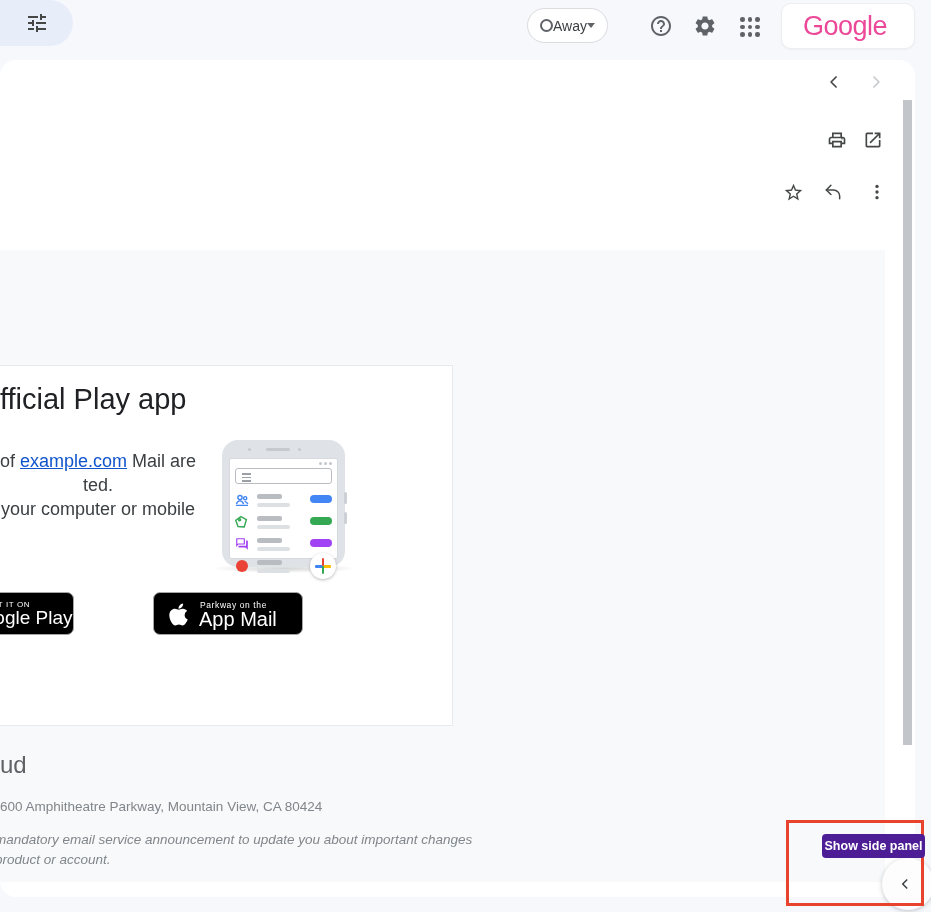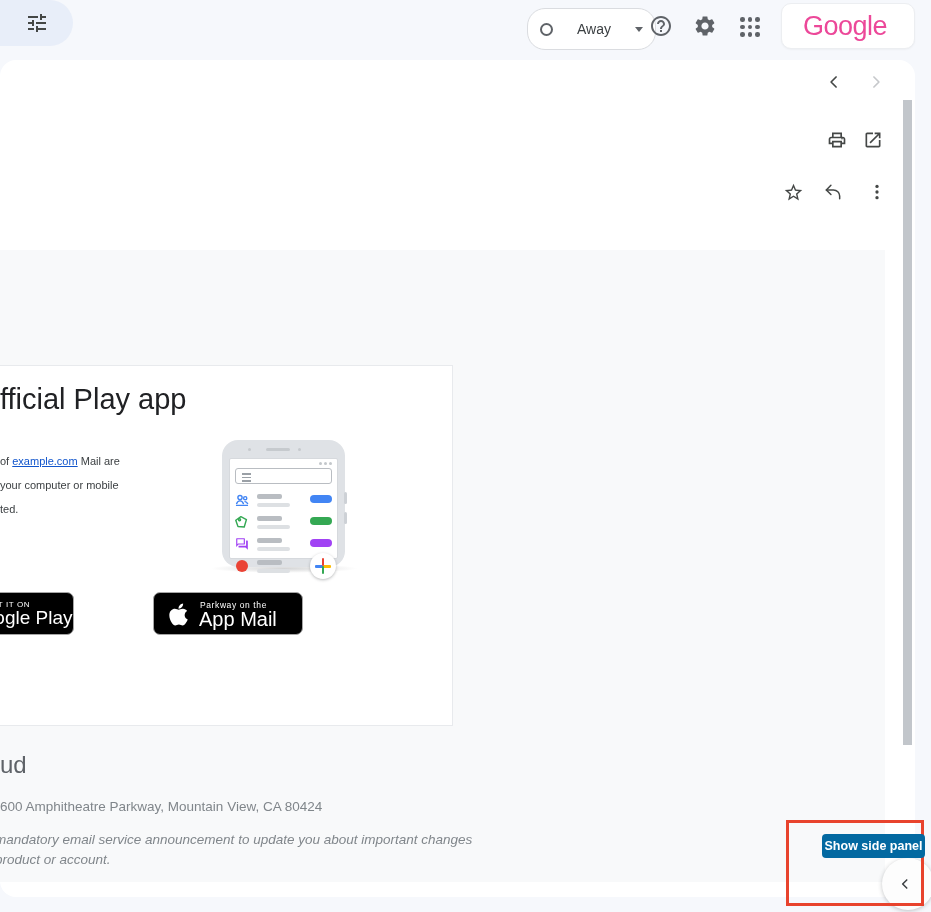--- a/index.html
+++ b/index.html
@@ -13,23 +13,23 @@
   .abs { position:absolute; }
 
   
   .search-options-box {
     left:0; top:2; width:73px; height:46px;
     background:#e8eef9; border-radius:0 23px 23px 0;
     display:flex; align-items:center; justify-content:center;
     cursor:pointer;
   }
   .status-pill {
-    left:527px; top:8px; height:42px; padding:15px 12px;
+    left:527px; top:8px; height:35px; padding:15px 12px;
     background:#fff; border:1px solid #dadce0; border-radius:18px;
-    display:flex; align-items:center; gap:24px; cursor:pointer;
+    display:flex; align-items:center; gap:0; cursor:pointer;
   }
   .status-circle { width:13px; height:13px; border:2px solid #5f6368; border-radius:50%; }
   .status-label { font-size:14px; color:#3c4043; }
   .caret-down { width:0; height:0; border-left:4.5px solid transparent; border-right:4.5px solid transparent; border-top:5px solid #5f6368; }
   .hdr-icon { width:24px; height:24px; cursor:pointer; }
   .apps-grid { left:739px; top:16px; width:22px; height:22px; display:grid;
     grid-template-columns:repeat(3,1fr); grid-template-rows:repeat(3,1fr);
     justify-items:center; align-items:center; cursor:pointer; }
   .apps-grid span { width:4.5px; height:4.5px; border-radius:50%; background:#5f6368; }
   .google-card {
@@ -49,21 +49,21 @@
   .scrollbar-thumb { left:903px; top:100px; width:9px; height:645px; background:#c2c6cb; cursor:grab; }
 
   .tb-icon { width:20px; height:20px; cursor:pointer; }
 
   
   .email-card {
     left:-20px; top:365px; width:473px; height:361px;
     background:#fff; border:1px solid #e8eaed;
   }
   .email-heading { left:0; top:383px; font-size:29px; font-weight:500; color:#202124; letter-spacing:0; }
-  .email-paragraph { left:0; top:449px; font-size:11px; line-height:24px; color:#3c4043; }
+  .email-paragraph { left:0; top:449px; font-size:18px; line-height:24px; color:#3c4043;text-align:center; }
   .email-link { color:#1155cc; text-decoration:underline; cursor:pointer; }
 
   
   .phone { left:222px; top:440px; width:123px; height:127px; background:#dfe2e6; border-radius:16px; }
   .phone-shadow { left:210px; top:564px; width:148px; height:9px; border-radius:50%;
     background:radial-gradient(ellipse at center, rgba(60,64,67,.22), rgba(60,64,67,0) 70%); }
   .phone-btn { position:absolute; right:-2px; width:3px; height:12px; background:#cdd1d6; border-radius:2px; }
   .phone-speaker { position:absolute; left:44px; top:8px; width:24px; height:3px; background:#c6cace; border-radius:2px; }
   .phone-dot { position:absolute; top:8px; width:3px; height:3px; background:#c6cace; border-radius:50%; }
   .phone-screen { position:absolute; left:7px; top:18px; width:109px; height:101px;
@@ -100,21 +100,21 @@
   .appstore-badge .badge-bottom { left:45px; top:15px; font-size:20px; }
   .apple-logo { position:absolute; left:14px; top:9px; width:21px; height:25px; }
 
   
   .footer-brand { left:0; top:751px; font-size:24px; color:#5f6368; }
   .footer-address { left:0; top:799px; font-size:13.5px; color:#80868b; }
   .footer-note { left:-5px; top:830px; font-size:13.5px; font-style:italic; color:#80868b; line-height:20px; }
 
   
   .annotation-rect { left:786px; top:820px; width:138px; height:86px; border:3px solid #e8432d; z-index:40; }
-  .side-tooltip { left:822px; top:834px; width:103px; height:24px; background:#0369a1; border-radius:4px;
+  .side-tooltip { left:822px; top:834px; width:103px; height:24px; background:#4c1d95; border-radius:4px;
     color:#fff; font-size:12.5px; font-weight:bold; display:flex; align-items:center; justify-content:center;
     z-index:41; white-space:nowrap; }
   .collapse-btn { left:882px; top:858px; width:52px; height:52px; border-radius:50%; background:#fdfdfd;
     box-shadow:0 1px 4px rgba(60,64,67,.3); z-index:39; cursor:pointer;
     display:flex; align-items:center; justify-content:flex-start; padding-left:16px; }
 </style>
 </head>
 <body>
 
 <div class="abs search-options-box">
@@ -182,22 +182,22 @@
 </svg>
 
 <div class="abs scrollbar-thumb"></div>
 
 <div class="abs email-card"></div>
 
 <div class="abs email-heading">fficial Play app</div>
 
 <div class="abs email-paragraph">
   <div><span>of </span><span class="email-link">example.com</span><span> Mail are</span></div>
+  <div>ted.</div>
   <div>your computer or mobile</div>
-  <div>ted.</div>
 </div>
 
 <div class="abs phone-shadow"></div>
 <div class="abs phone">
   <span class="phone-btn" style="top:52px;"></span>
   <span class="phone-btn" style="top:72px;"></span>
   <span class="phone-speaker"></span>
   <span class="phone-dot" style="left:26px;"></span>
   <span class="phone-dot" style="left:76px;"></span>
   <div class="phone-screen">

